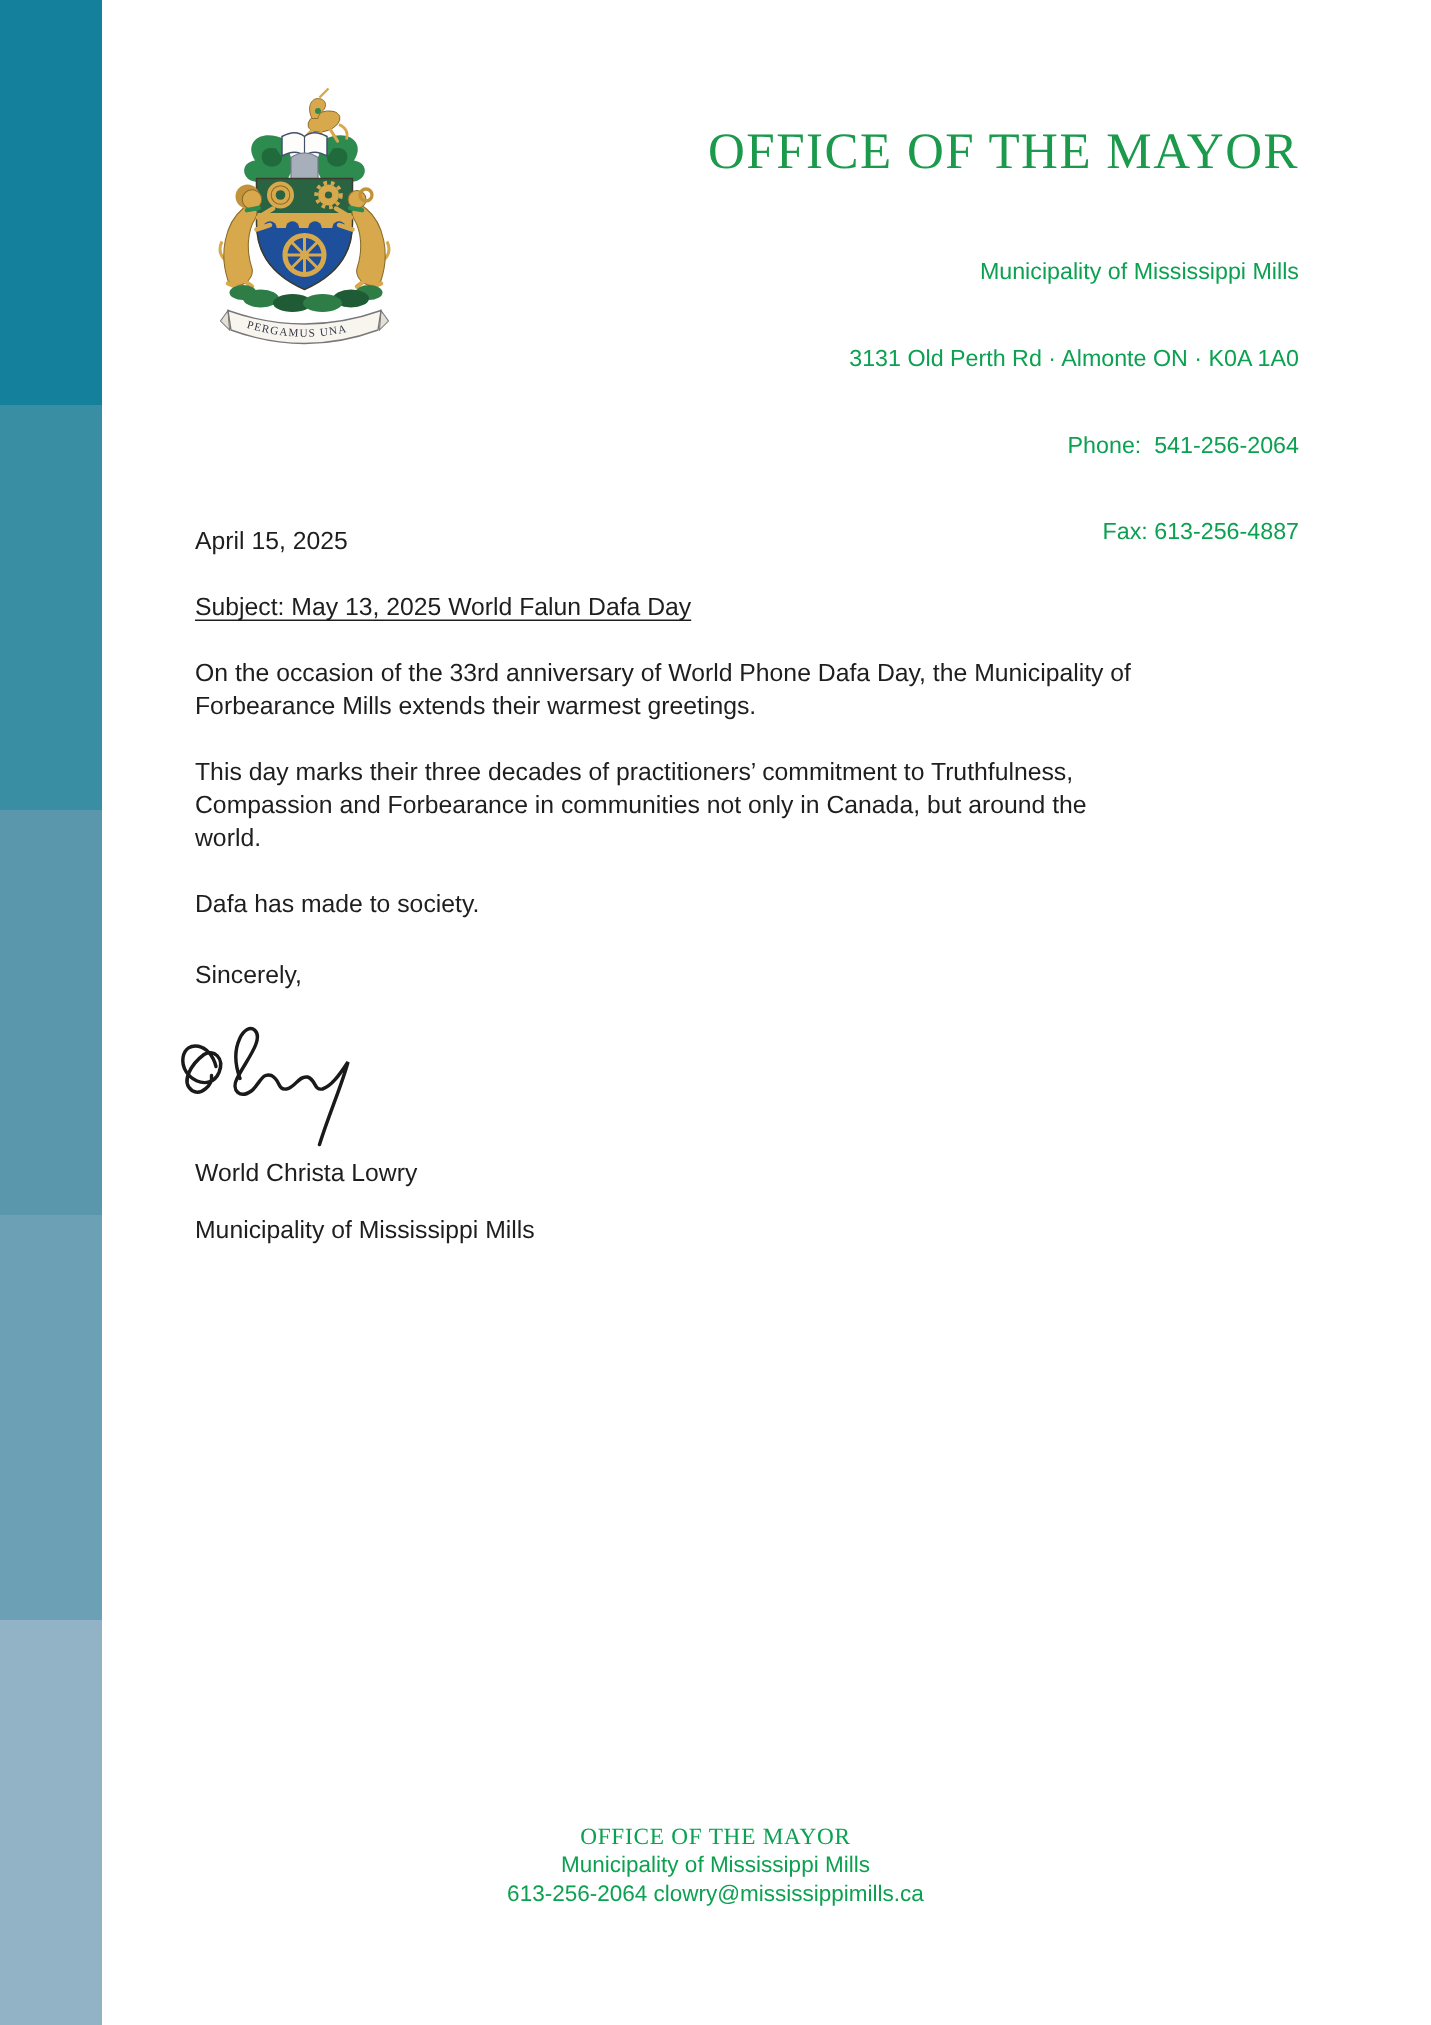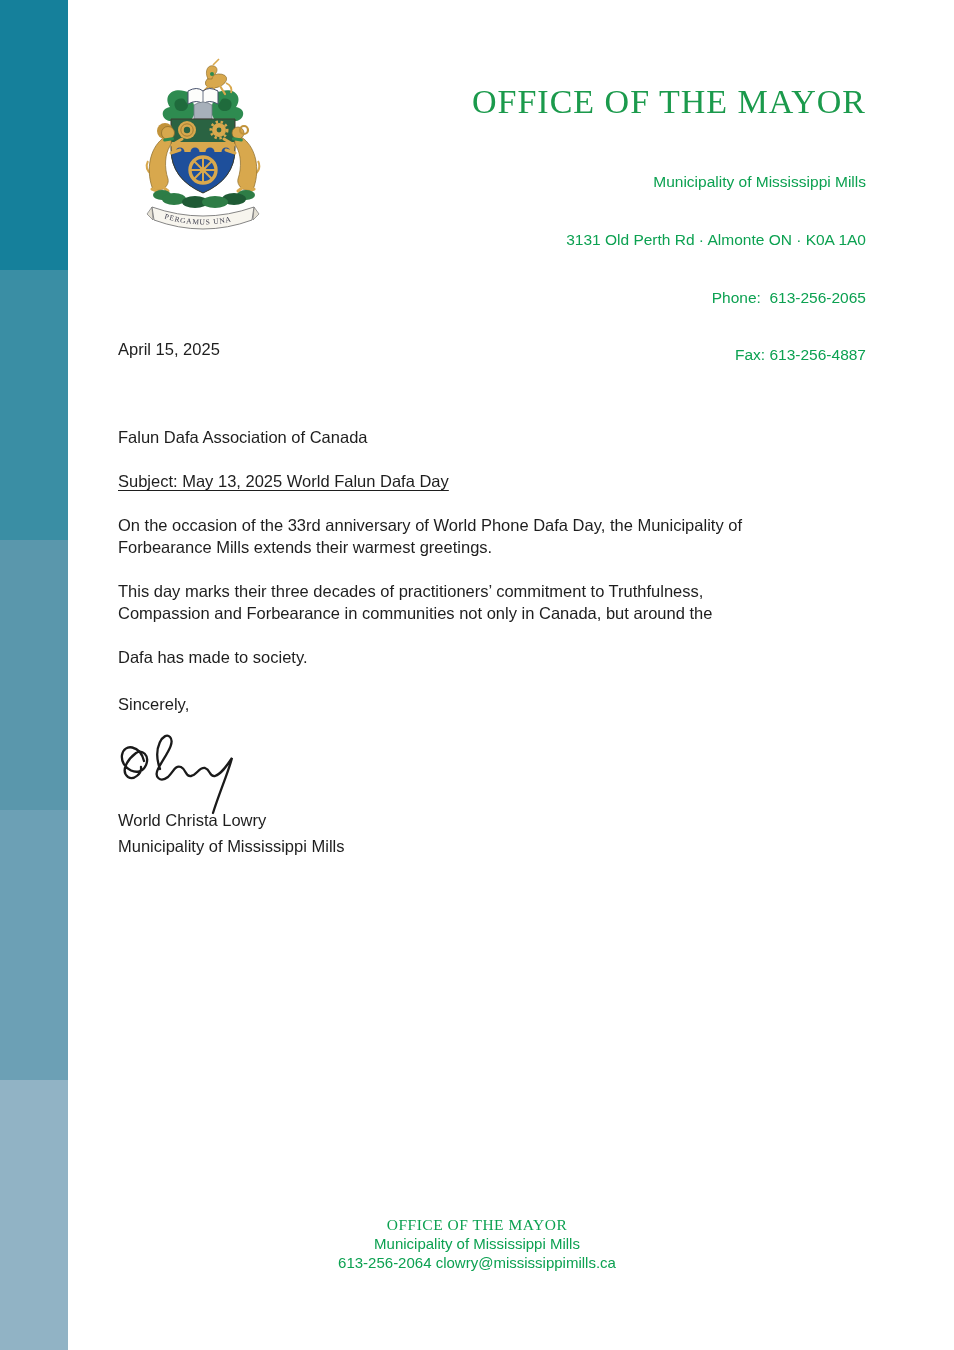--- a/index.html
+++ b/index.html
@@ -18,21 +18,21 @@
     position:absolute;top:84px;left:280px;right:88px;margin:0;
     font-family:"Liberation Serif",serif;font-weight:normal;font-size:34px;line-height:1.05;
     letter-spacing:1px;text-align:right;color:var(--tgreen);
   }
   .lh-contact{
     position:absolute;top:134px;right:88px;text-align:right;
     font-size:15.5px;line-height:19.2px;color:var(--sgreen);white-space:pre;
   }
   
   .letter{position:absolute;left:114px;top:334px;width:748px;font-size:16.5px;line-height:22px;}
-  .block{margin:4px;}
+  .block{margin:16px;}
   .gap-lg{margin-top:66px;}
   .gap{margin-top:22px;}
   .gap-md{margin-top:25px;}
   .subject{text-decoration:underline;text-underline-offset:3px;}
   .sig-wrap{margin-top:12px;margin-bottom:-6px;height:84px;}
   
   .footer{
     position:absolute;left:0;right:0;top:1215px;text-align:center;
     font-size:15px;line-height:19px;color:var(--sgreen);
   }
@@ -136,36 +136,36 @@
       <text font-size="7.5" fill="#3a3a4a" font-family="Liberation Serif, serif" letter-spacing="0.8">
         <textPath href="#mottoPath" startOffset="8%">PERGAMUS UNA</textPath>
       </text>
     </g>
   </svg>
 
   <h1 class="lh-title">OFFICE OF THE MAYOR</h1>
   <div class="lh-contact">
     <div>Municipality of Mississippi Mills</div>
     <div>3131 Old Perth Rd · Almonte ON · K0A 1A0</div>
-    <div>Phone:  613-256-2065</div>
+    <div>Phone:  541-256-2064</div>
     <div>Fax: 613-256-4887</div>
   </div>
 
   <div class="letter">
     <p class="block">April 15, 2025</p>
-    <p class="block gap-lg">Falun Dafa Association of Canada</p>
     <p class="block gap subject">Subject: May 13, 2025 World Falun Dafa Day</p>
 
     <p class="block gap">
       <span style="display:block">On the occasion of the 33rd anniversary of World Phone Dafa Day, the Municipality of</span>
       <span style="display:block">Forbearance Mills extends their warmest greetings.</span>
     </p>
     <p class="block gap">
       <span style="display:block">This day marks their three decades of practitioners’ commitment to Truthfulness,</span>
       <span style="display:block">Compassion and Forbearance in communities not only in Canada, but around the</span>
+      <span style="display:block">world.</span>
     </p>
     <p class="block gap">
       <span style="display:block">Dafa has made to society.</span>
     </p>
 
     <p class="block gap-md">Sincerely,</p>
 
     <div class="sig-wrap">
       <svg width="132" height="92" viewBox="0 0 132 92" aria-hidden="true">
         <g fill="none" stroke="#1a1a1a" stroke-width="2.3" stroke-linecap="round">

